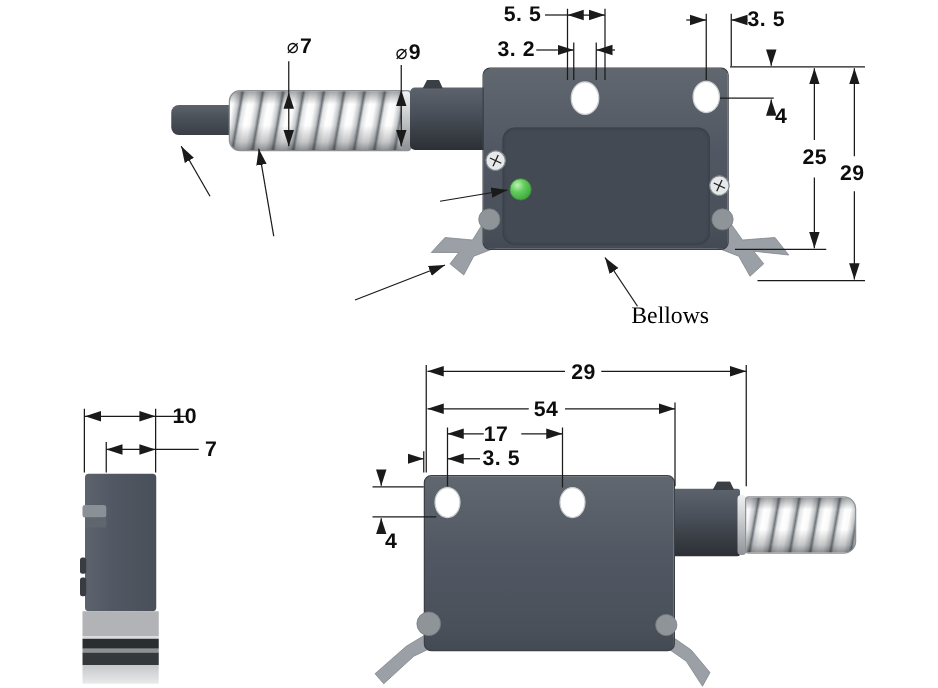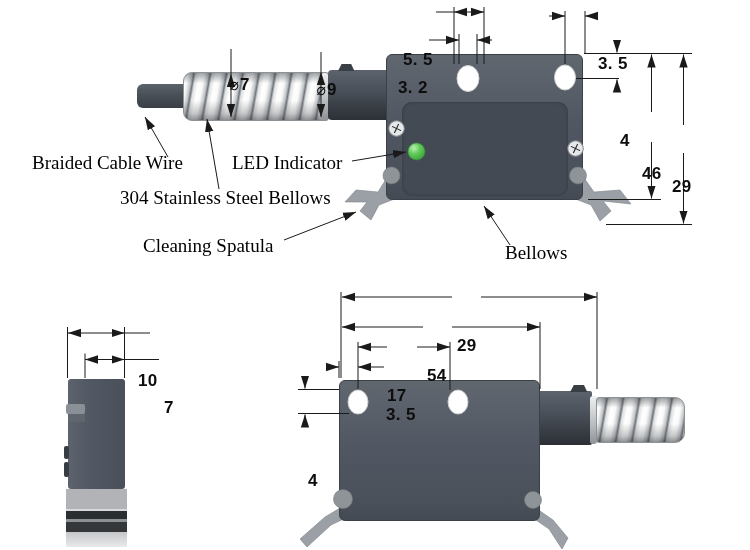--- a/index.html
+++ b/index.html
@@ -51,21 +51,21 @@
   #under{z-index:0;} .dev{z-index:1;} #over{z-index:2;}
   #over line{stroke:var(--line-color,#1a1a1a);stroke-width:1;}
   .arw{fill:var(--line-color,#1a1a1a);}
   .hole{fill:var(--hole-color,#fff);stroke:#cdd0d2;stroke-width:1;}
   .pad{fill:#8f9498;stroke:#74797e;stroke-width:.6;}
   .blade{fill:var(--spatula-color,#9aa0a5);stroke:#7e838a;stroke-width:.6;}
   .screwbase{fill:#e6e8ea;stroke:#82878d;stroke-width:1;}
   .screwcross{stroke:#454a51;stroke-width:3;}
   
   .dim{position:absolute;z-index:3;font:700 17px/1 "Liberation Sans",sans-serif;
-       color:#0d0d0d;letter-spacing:.4px;white-space:pre;margin-top:48px;}
+       color:#0d0d0d;letter-spacing:.4px;white-space:pre;}
   .dia{display:flex;align-items:flex-end;}
   .dsym{font:italic 400 16px/1 "DejaVu Sans",sans-serif;margin-right:1px;}
   .lbl{position:absolute;z-index:3;font:400 19px/1.1 "Liberation Serif",serif;
        color:#000;white-space:nowrap;}
 </style>
 </head>
 <body>
 
 <div id="stage">
 
@@ -229,33 +229,29 @@
       <line x1="339" y1="361" x2="339" y2="378"></line>
     </g>
     <g>
       <line x1="298" y1="389.5" x2="339" y2="389.5"></line>
       <line x1="298" y1="413.5" x2="349" y2="413.5"></line>
       <line x1="305" y1="378" x2="305" y2="388.5" marker-end="url(#arw)"></line>
       <line x1="305" y1="426" x2="305" y2="414.5" marker-end="url(#arw)"></line>
     </g>
   </svg>
 
-  <span class="lbl" style="left:32px;top:153px">Braided Cable Wire</span>
-  <span class="lbl" style="left:232px;top:153px">LED Indicator</span>
-  <span class="lbl" style="left:120px;top:188px">304 Stainless Steel Bellows</span>
-  <span class="lbl" style="left:143px;top:236px">Cleaning Spatula</span>
   <span class="lbl" style="left:505px;top:243px">Bellows</span>
 
   <span class="dim dia" style="left:229px;top:28px"><span class="dsym">⌀</span><span>7</span></span>
   <span class="dim dia" style="left:316px;top:33px"><span class="dsym">⌀</span><span>9</span></span>
   <span class="dim" style="left:403px;top:3px">5. 5</span>
   <span class="dim" style="left:398px;top:31px">3. 2</span>
   <span class="dim" style="left:598px;top:7px">3. 5</span>
   <span class="dim" style="left:620px;top:84px">4</span>
-  <span class="dim" style="left:642px;top:117px">46</span>
+  <span class="dim" style="left:642px;top:117px">25</span>
   <span class="dim" style="left:672px;top:130px">29</span>
   <span class="dim" style="left:138px;top:324px">10</span>
   <span class="dim" style="left:164px;top:351px">7</span>
   <span class="dim" style="left:457px;top:289px">29</span>
   <span class="dim" style="left:427px;top:319px">54</span>
   <span class="dim" style="left:387px;top:339px">17</span>
   <span class="dim" style="left:386px;top:358px">3. 5</span>
   <span class="dim" style="left:308px;top:424px">4</span>
 </div>
 

